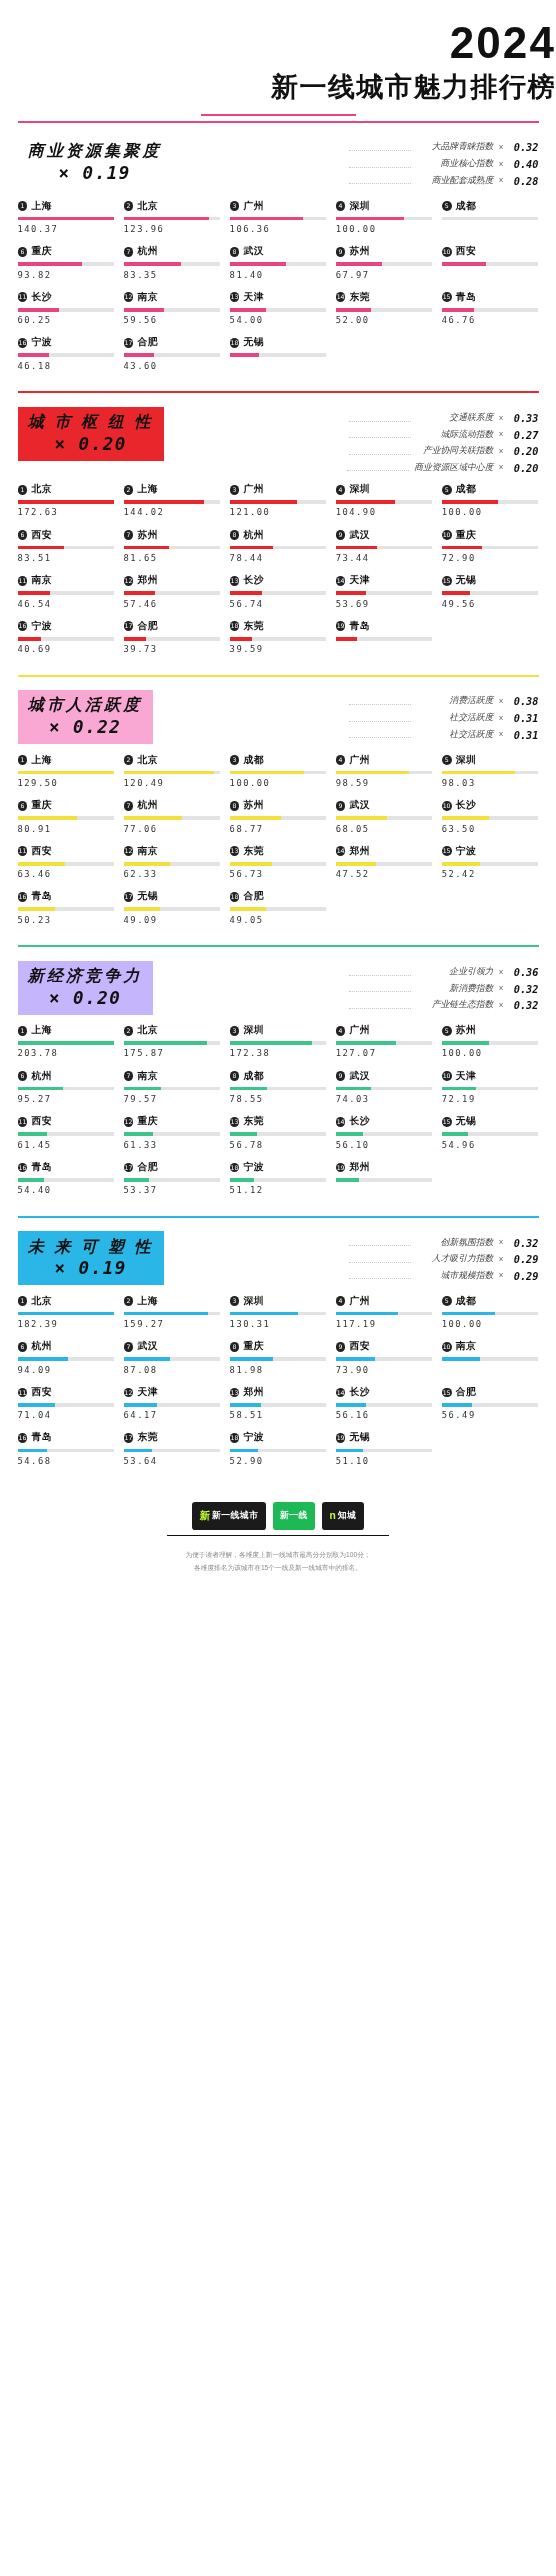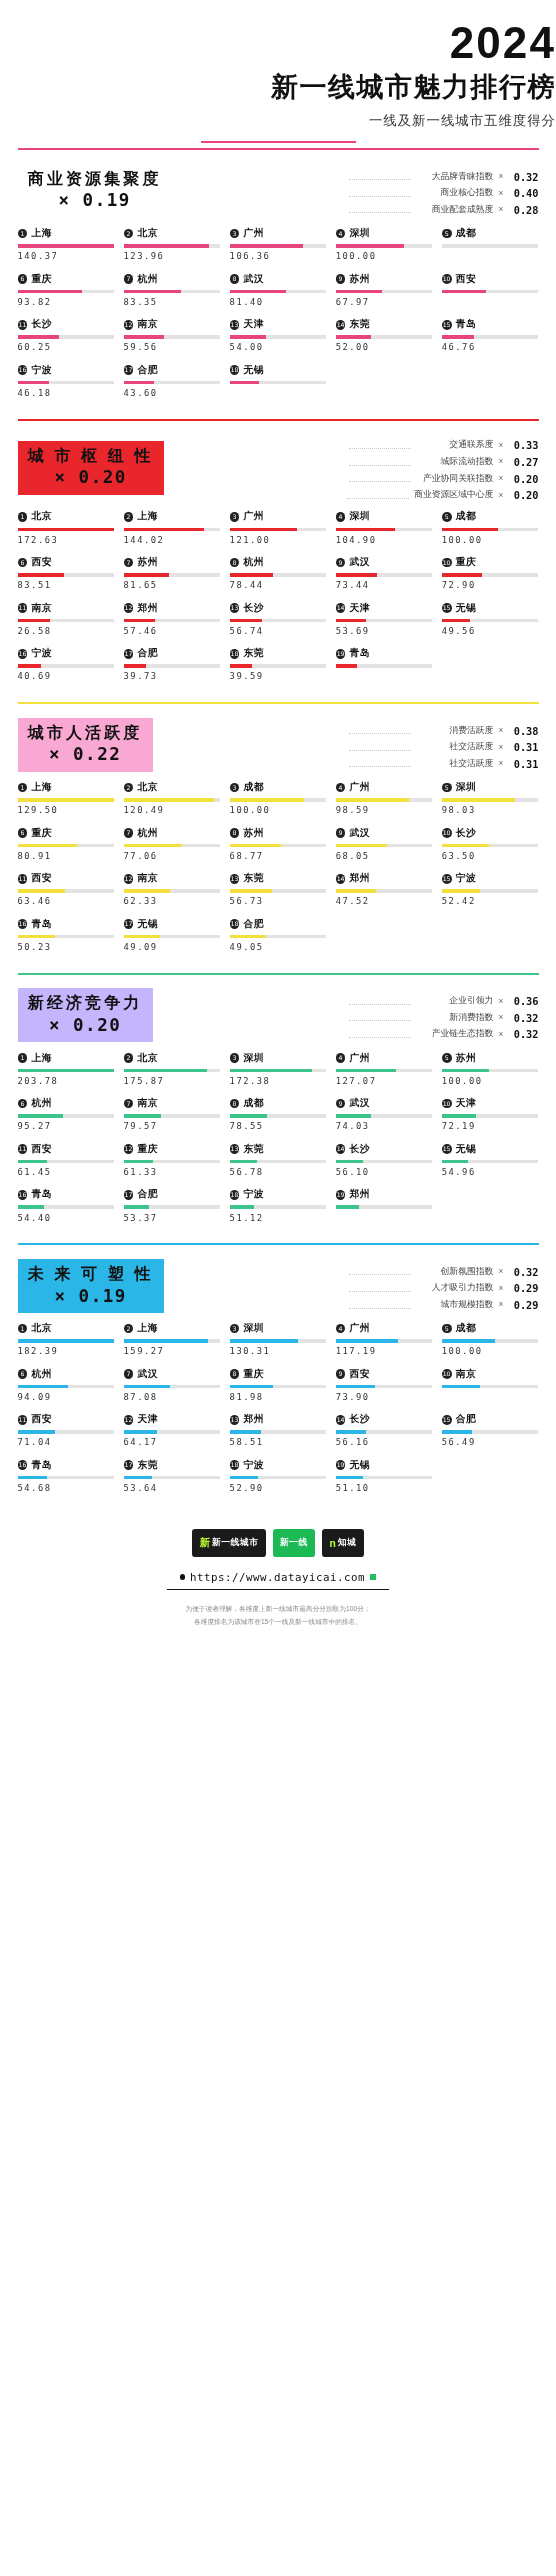--- a/index.html
+++ b/index.html
@@ -29,21 +29,21 @@
   }
   .title-rule{
     width:155px;height:1.5px;background:#e8447f;margin:11.3px auto 0;
   }
 
   
   .section{margin:0 0 5.2px;padding:0 17.5px;}
   .sec-top{
     position:relative;
     padding:13.4px 0 9.3px;
-    display:flex;align-items:center;justify-content:space-between;
+    display:flex;align-items:flex-start;justify-content:space-between;font-style:italic;
   }
   .sec-badge{
     display:inline-block;
     padding:6.2px 10.3px 7.2px;
     min-width:129px;
     box-sizing:border-box;
     text-align:center;
   }
   .sec-name{
     font-size:16px;font-weight:bold;letter-spacing:3.1px;line-height:1.1;color:#111;
@@ -131,21 +131,20 @@
   }
 </style>
 </head>
 <body>
 
 <div class="page">
 
   <div class="header">
     <div class="year">2024</div>
     <div class="main-title">新一线城市魅力排行榜</div>
-    <div class="sub-title">一线及新一线城市五维度得分</div>
     <div class="title-rule"></div>
   </div>
 
   <div id="sections-root">
       <div class="section">
         <div class="sec-rule" style="background: rgb(232, 68, 127);"></div>
         <div class="sec-top">
           <div class="sec-badge" style="background: rgb(255, 255, 255); border: 0px;">
             <div class="sec-name">商业资源集聚度</div>
             <div class="sec-weight">× 0.19</div>
@@ -490,21 +489,21 @@
             <div class="score">72.90</div>
           </div>
           <div class="city">
             <div class="city-head">
               <span class="rank">11</span>
               <span class="cname">南京</span>
             </div>
             <div class="bar-track">
               <div class="bar-fill" style="width: 34%; background: rgb(232, 38, 43);"></div>
             </div>
-            <div class="score">26.58</div>
+            <div class="score">46.54</div>
           </div>
           <div class="city">
             <div class="city-head">
               <span class="rank">12</span>
               <span class="cname">郑州</span>
             </div>
             <div class="bar-track">
               <div class="bar-fill" style="width: 33%; background: rgb(232, 38, 43);"></div>
             </div>
             <div class="score">57.46</div>
@@ -1243,25 +1242,20 @@
         <span>新一线城市</span>
       </div>
       <div class="logo green">
         <span>新一线</span>
       </div>
       <div class="logo dark">
         <span class="mark">n</span>
         <span>知城</span>
       </div>
     </div>
-    <div class="site">
-      <span class="dot"></span>
-      <span>https://www.datayicai.com</span>
-      <span class="sq"></span>
-    </div>
     <div class="site-rule"></div>
     <div class="note">
       <div>为便于读者理解，各维度上新一线城市最高分分别取为100分；</div>
       <div>各维度排名为该城市在15个一线及新一线城市中的排名。</div>
     </div>
   </div>
 
 </div>
 
 

